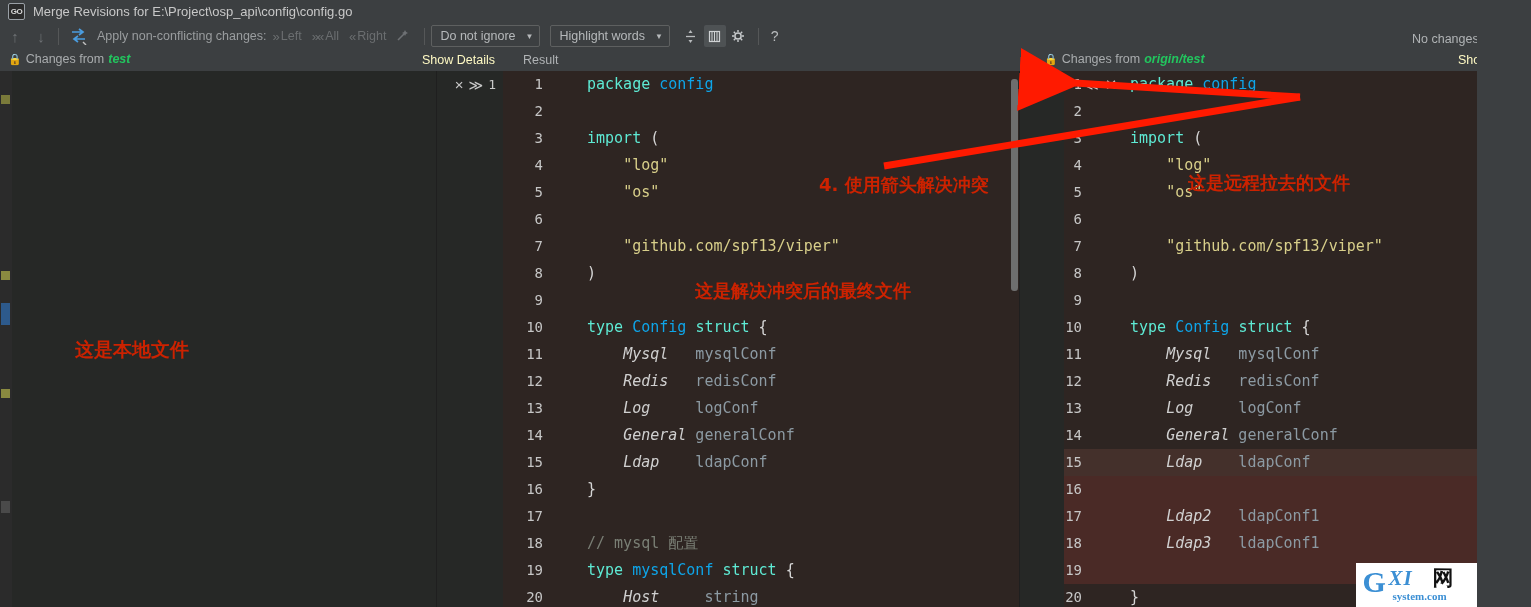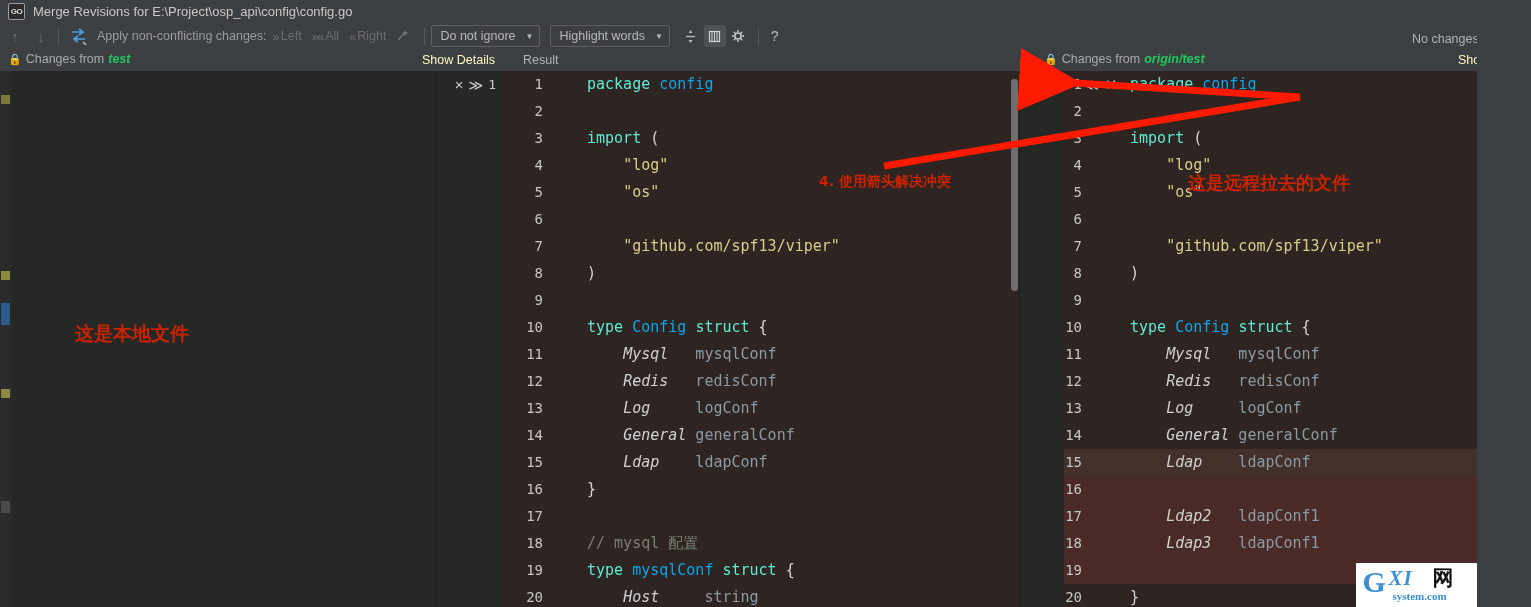--- a/index.html
+++ b/index.html
@@ -237,21 +237,21 @@
   <div class="editors">
 
     <div class="pane" id="pane-left">
       <div class="strip-behind">
         <div class="mk" style="top:24px;background:#7a7a3a;"></div>
         <div class="mk" style="top:200px;background:#8a8a40;"></div>
         <div class="mk" style="top:232px;height:22px;background:#2d5a8c;"></div>
         <div class="mk" style="top:318px;background:#8a8a40;"></div>
         <div class="mk" style="top:430px;height:12px;background:#4a4a4a;"></div>
       </div>
-      <div class="wm" style="left:75px;top:250px;">这是本地文件</div>
+      <div class="wm" style="left:75px;top:266px;">这是本地文件</div>
       <div class="vline" style="left:436px;"></div>
     </div>
 
     <div class="pane" id="pane-center">
       <div class="gutter-act">
         <div class="act-row" style="top:0px;">
           <span class="act-x">×</span>
           <span class="act-ch">≫</span>
           <span class="act-n">1</span>
         </div>
@@ -294,21 +294,22 @@
           <div class="cl" style="top: 324px;"><span class="punc">    </span><span class="fld">Log    </span><span class="typ"> logConf</span></div>
           <div class="cl" style="top: 351px;"><span class="punc">    </span><span class="fld">General</span><span class="typ"> generalConf</span></div>
           <div class="cl" style="top: 378px;"><span class="punc">    </span><span class="fld">Ldap   </span><span class="typ"> ldapConf</span></div>
           <div class="cl" style="top: 405px;"><span class="punc">}</span></div>
           <div class="cl" style="top: 432px;"></div>
           <div class="cl" style="top: 459px;"><span class="cmt">// mysql 配置</span></div>
           <div class="cl" style="top: 486px;"><span class="kw2">type </span><span class="idw">mysqlConf </span><span class="kw2">struct </span><span class="punc">{</span></div>
           <div class="cl" style="top: 513px;"><span class="punc">    </span><span class="fld">Host    </span><span class="typ"> string</span></div>
         </div>
 
-      <div class="wm" style="left:382px;top:102px;font-size:14px;">4. 使用箭头解决冲突</div>
+      <div class="wm" style="left:382px;top:102px;font-size:18px;">4. 使用箭头解决冲突</div>
+      <div class="wm" style="left:258px;top:208px;font-size:18px;">这是解决冲突后的最终文件</div>
 
       <div class="vscroll" style="right:2px;top:8px;height:212px;"></div>
       <div class="vline" style="right:0px;"></div>
     </div>
 
     <div class="pane" id="pane-right">
       <div id="r-hl">
           <div class="hl-strip" style="top: 378px; height: 27px;"></div>
           <div class="hl" style="top: 405px; height: 108px;"></div>
         </div>

